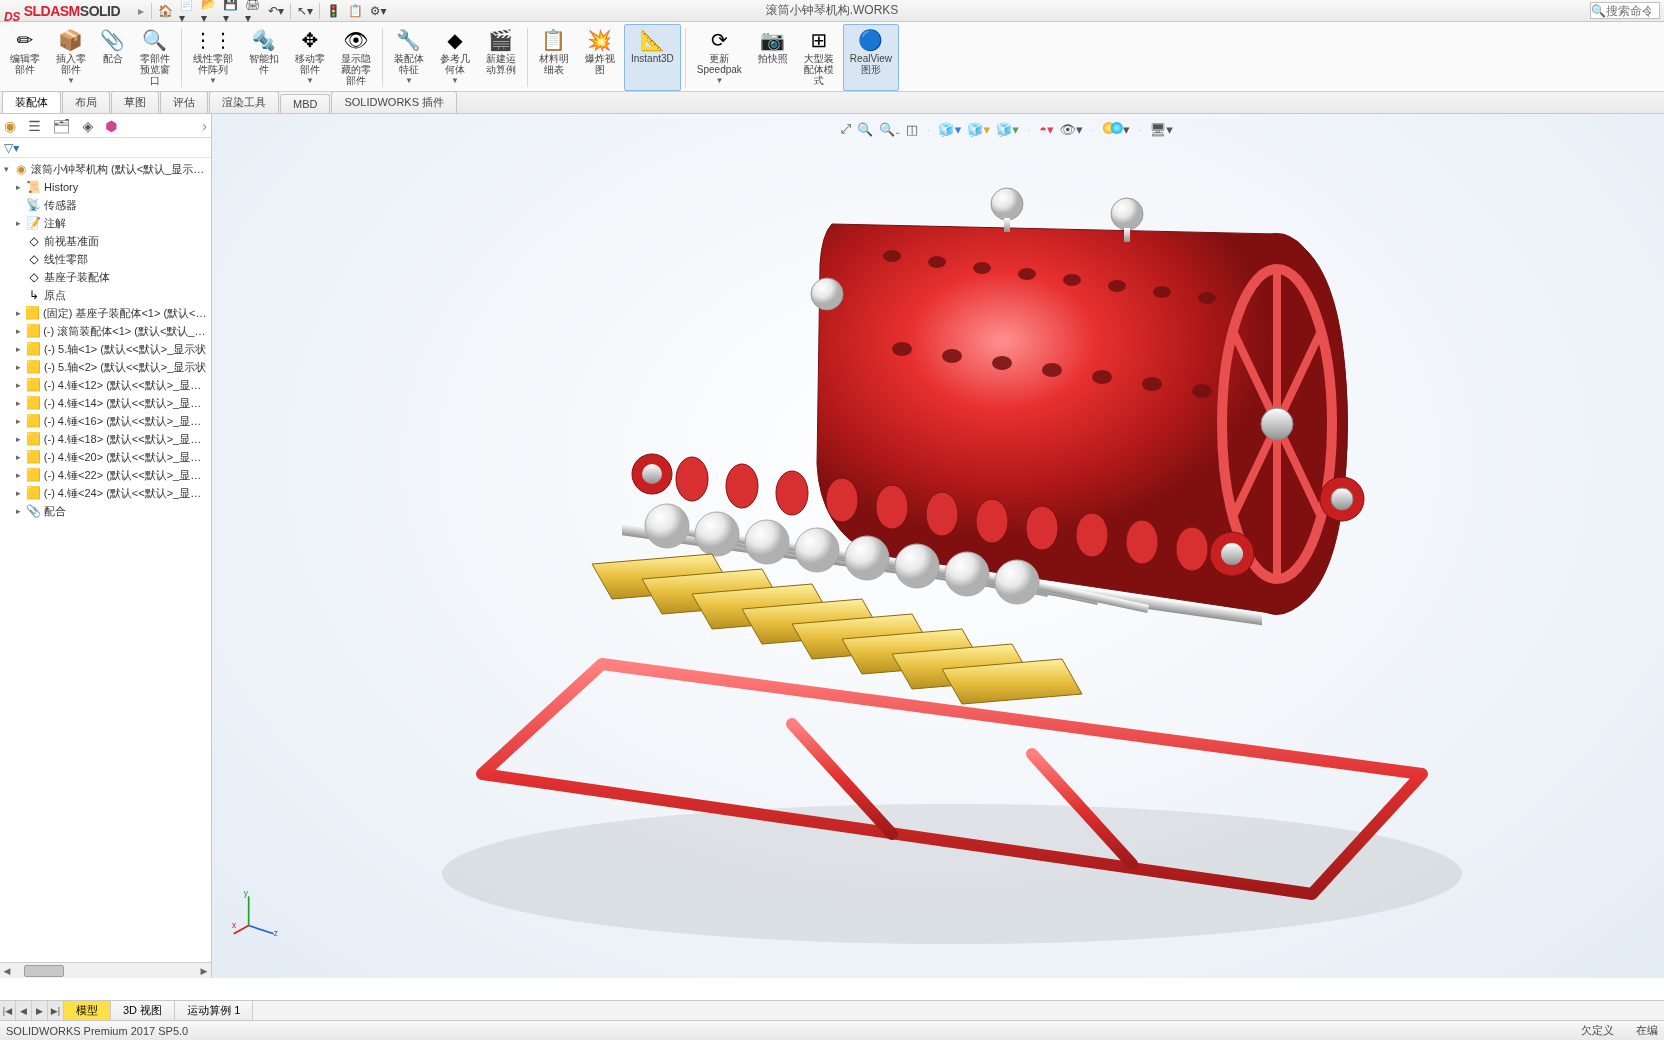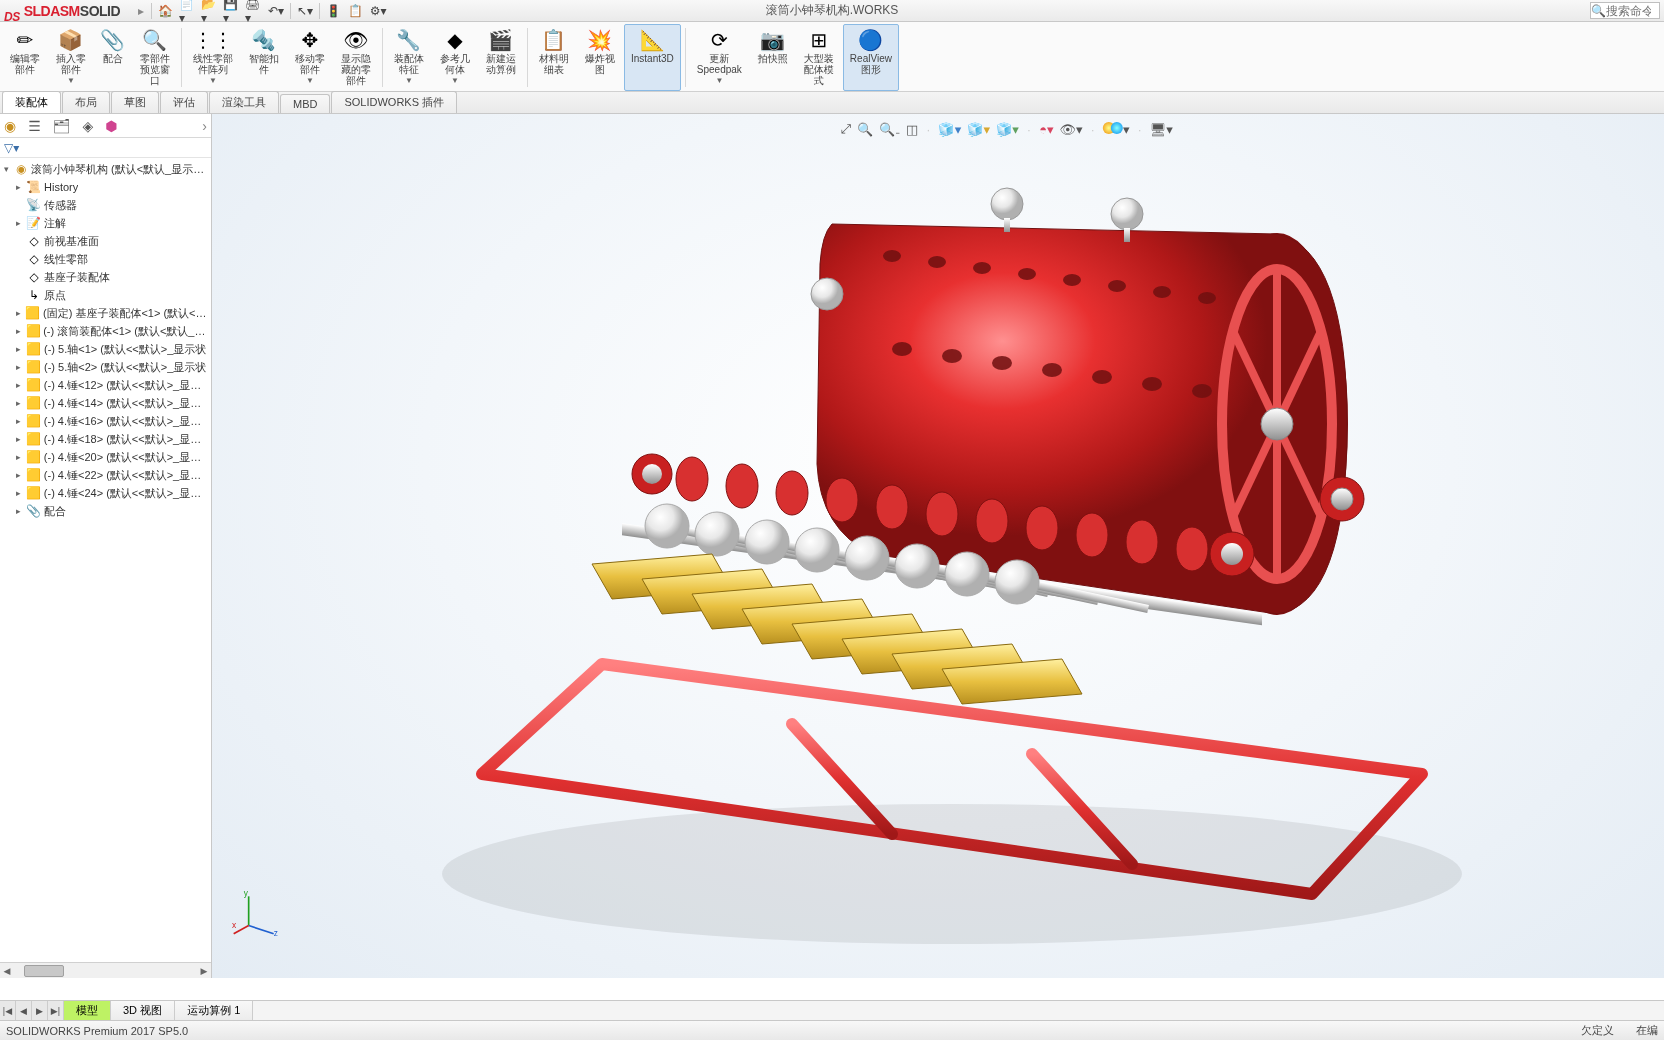--- a/index.html
+++ b/index.html
@@ -57,21 +57,21 @@
 
 .triad { position: absolute; left: 20px; bottom: 40px; width: 50px; height: 50px; }
 
 
 .modelsvg { position: absolute; left: 60px; top: 20px; }
 
 
 .bottomtabs { position: absolute; bottom: 20px; left: 0; height: 20px; display: flex; align-items: center; background: #f4f4f4; border-top: 1px solid #c8c8c8; width: 100%; }
 .bottomtabs .navbtn { width: 16px; text-align: center; font-size: 9px; color: #555; cursor: pointer; background: #e8e8e8; border-right: 1px solid #ccc; height: 100%; line-height: 20px; }
 .btab { padding: 2px 12px; background: linear-gradient(#f8f8f8,#ececec); border-right: 1px solid #ccc; font-size: 11px; cursor: pointer; }
-.btab.active { background: #bef264; }
+.btab.active { background: #fde047; }
 
 
 .statusbar { position: absolute; bottom: 0; left: 0; right: 0; height: 20px; background: linear-gradient(#f8f8f8,#e8e8e8); border-top: 1px solid #c8c8c8; display: flex; align-items: center; padding: 0 6px; font-size: 11px; color: #444; }
 .statusbar .right { margin-left: auto; display: flex; gap: 22px; }
 .ico-col { display:inline-block; width:12px; height:12px; border-radius:50%; }
 </style>
 </head>
 <body>
 
 <div class="menubar">

